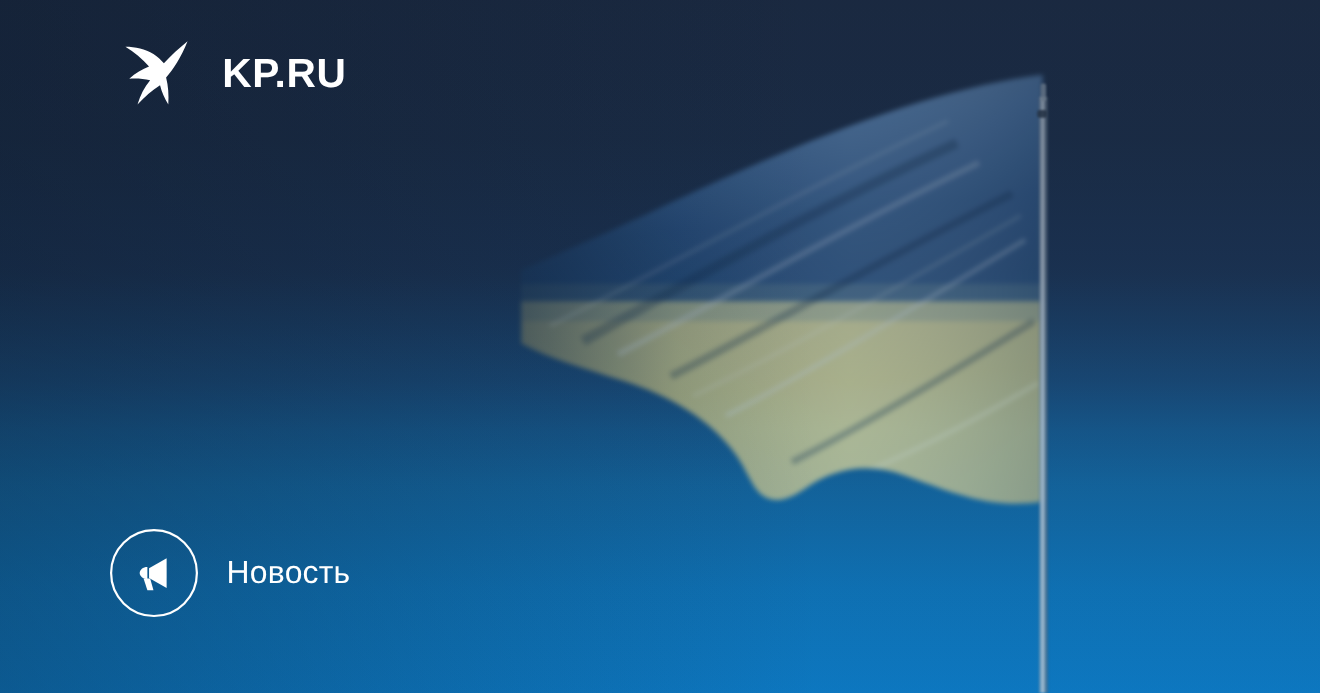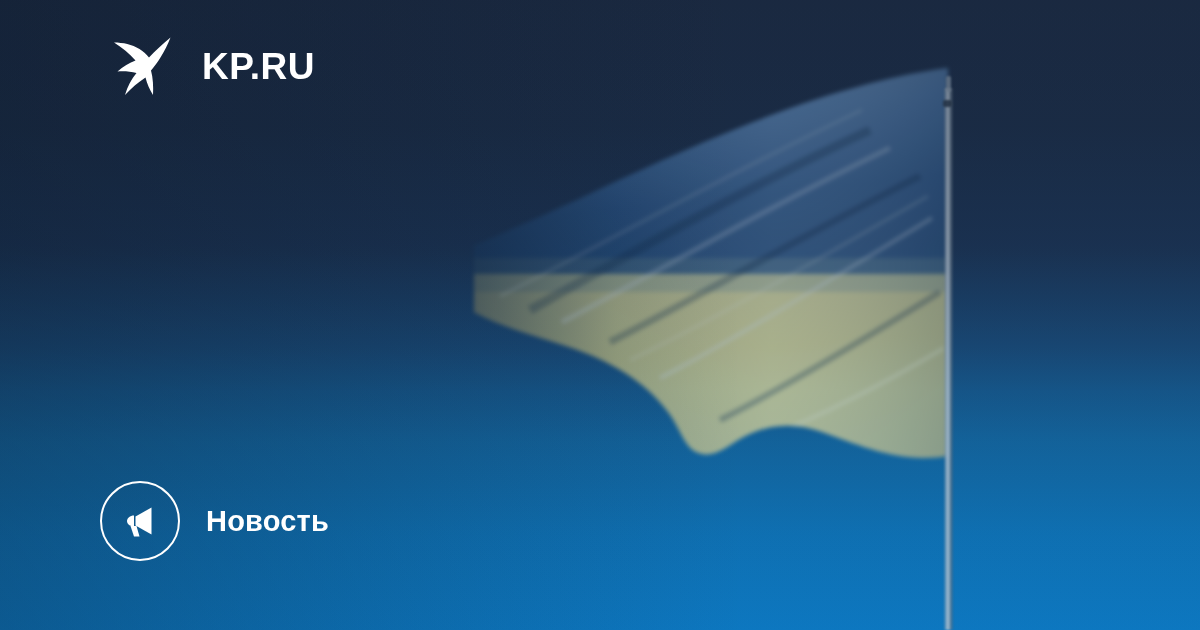--- a/index.html
+++ b/index.html
@@ -163,21 +163,21 @@
     border-radius: 50%;
     display: flex;
     align-items: center;
     justify-content: center;
     box-sizing: border-box;
   }
   .badge-circle svg { display: block; }
   .badge-label {
     color: #ffffff;
     font-size: 29px;
-    font-weight: 700;
+    font-weight: 400;
     letter-spacing: 0.2px;
     line-height: 1;
   }
 </style>
 </head>
 <body>
 
 <div id="card">
 
   <div class="bg-sky"></div>

